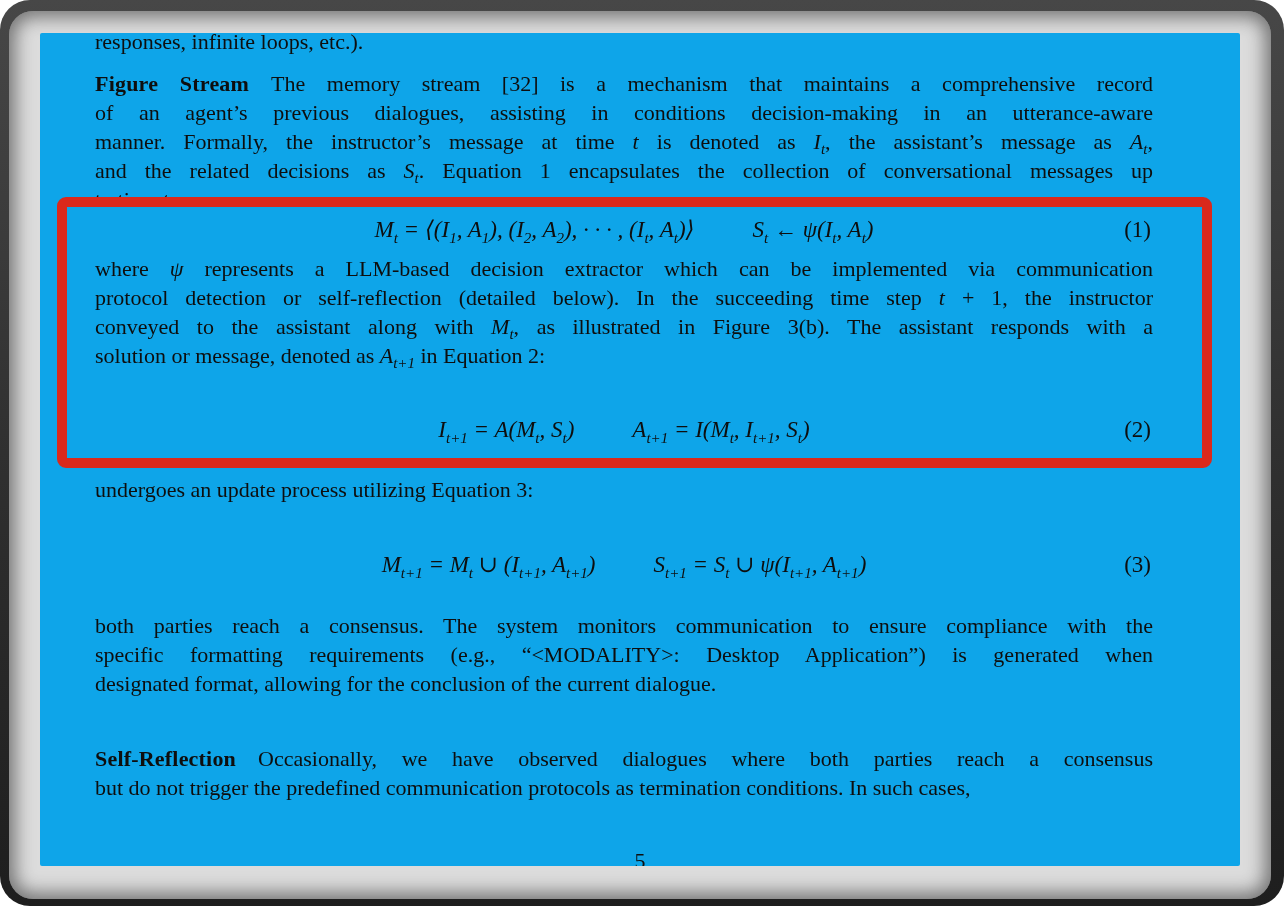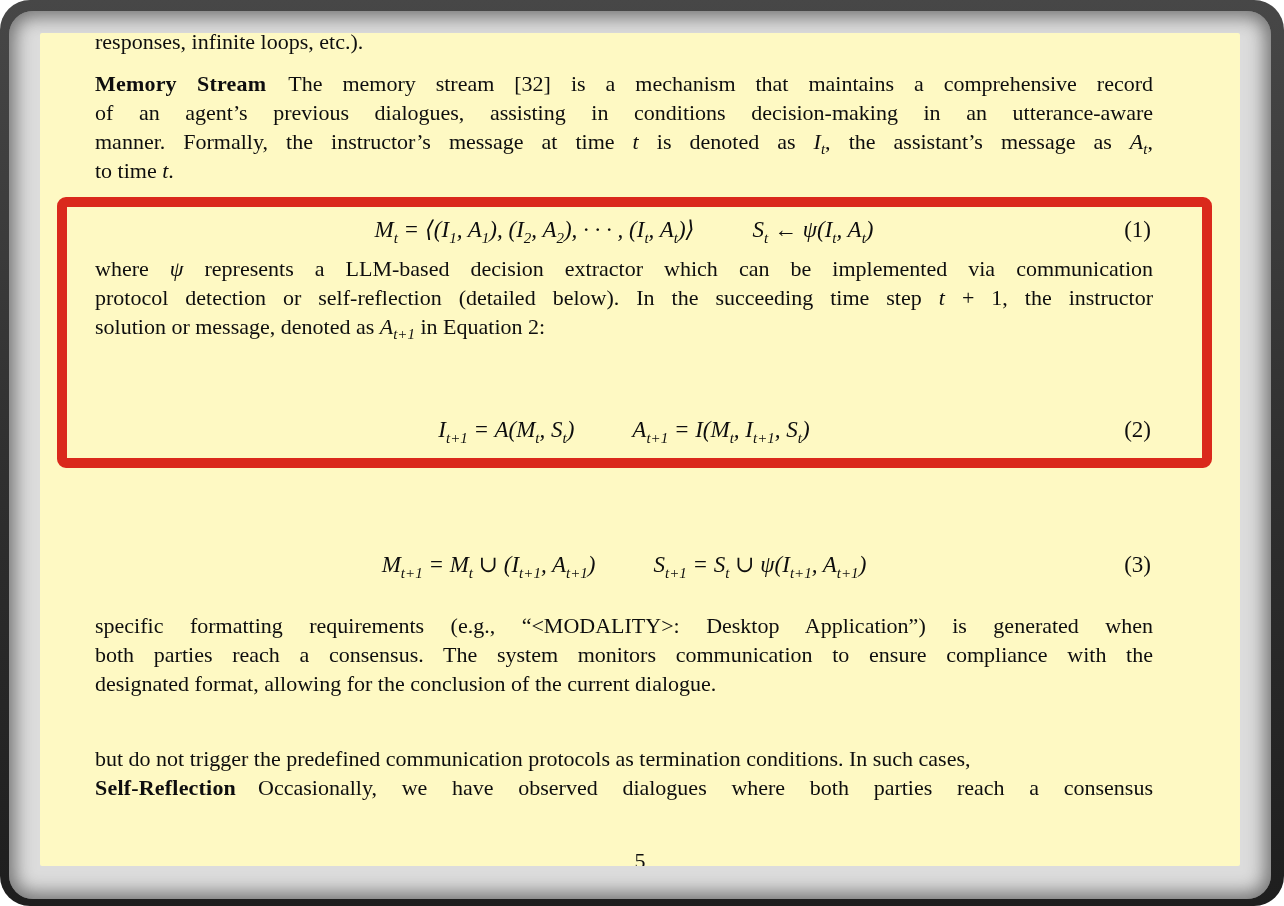--- a/index.html
+++ b/index.html
@@ -7,21 +7,21 @@
             font-family:"Liberation Serif","DejaVu Serif",serif; }
   
   .frame { position:absolute; inset:0; border-radius:30px;
            background:linear-gradient(180deg,#474747 0%,#303030 50%,#1e1e1e 100%); }
   
   .ring { position:absolute; left:9px; top:11px; right:13px; bottom:7px;
           border-radius:24px; background:#dcdcdc;
           box-shadow: inset 0 0 18px 6px rgba(45,45,45,0.60); }
   
   .page { position:absolute; left:40px; top:33px; width:1200px; height:833px;
-          background:#fef9c3; overflow:hidden; border-radius:2px; }
+          background:#0ea5e9; overflow:hidden; border-radius:2px; }
   .textblock { position:absolute; left:55px; width:1058px;
                font-size:22px; line-height:29px; color:#0e0e0e; }
   .ln { text-align:justify; text-align-last:justify; white-space:nowrap; }
   .ln.last { text-align-last:left; }
   b { letter-spacing:0.2px; }
   sub { font-size:15px; line-height:0; }
   .eq { position:absolute; left:55px; width:1058px; text-align:center;
         font-style:italic; font-size:23px; line-height:30px; color:#0e0e0e; }
   .eq-gap { display:inline-block; width:58px; }
   .eq-num { position:absolute; right:2px; top:0; font-style:normal; }
@@ -39,58 +39,61 @@
   <div class="frame"></div>
   <div class="ring"></div>
 
   <div class="page">
 
     <div class="textblock" style="top:-6px">
       <div class="ln last">responses, infinite loops, etc.).</div>
     </div>
 
     <div class="textblock" style="top:36px">
-        <div class="ln"><b>Memory Stream</b> The memory stream [32] is a mechanism that maintains a comprehensive record</div>
+        <div class="ln"><b>Figure Stream</b> The memory stream [32] is a mechanism that maintains a comprehensive record</div>
         <div class="ln">of an agent’s previous dialogues, assisting in conditions decision-making in an utterance-aware</div>
         <div class="ln">manner. Formally, the instructor’s message at time <i>t</i> is denoted as <i>I<sub>t</sub></i>, the assistant’s message as <i>A<sub>t</sub></i>,</div>
+        <div class="ln">and the related decisions as <i>S<sub>t</sub></i>. Equation 1 encapsulates the collection of conversational messages up</div>
         <div class="ln last">to time <i>t</i>.</div>
       </div>
 
     <div class="eq" style="top:182px">
       <span>M<sub>t</sub> = ⟨(I<sub>1</sub>, A<sub>1</sub>), (I<sub>2</sub>, A<sub>2</sub>), · · · , (I<sub>t</sub>, A<sub>t</sub>)⟩</span><span class="eq-gap"></span><span>S<sub>t</sub> ← ψ(I<sub>t</sub>, A<sub>t</sub>)</span>
       <span class="eq-num">(1)</span>
     </div>
 
     <div class="textblock" style="top:221px">
         <div class="ln">where <i>ψ</i> represents a LLM-based decision extractor which can be implemented via communication</div>
         <div class="ln">protocol detection or self-reflection (detailed below). In the succeeding time step <i>t</i> + 1, the instructor</div>
+        <div class="ln">conveyed to the assistant along with <i>M<sub>t</sub></i>, as illustrated in Figure 3(b). The assistant responds with a</div>
         <div class="ln last">solution or message, denoted as <i>A<sub>t+1</sub></i> in Equation 2:</div>
       </div>
 
     <div class="eq" style="top:382px">
       <span>I<sub>t+1</sub> = A(M<sub>t</sub>, S<sub>t</sub>)</span><span class="eq-gap"></span><span>A<sub>t+1</sub> = I(M<sub>t</sub>, I<sub>t+1</sub>, S<sub>t</sub>)</span>
       <span class="eq-num">(2)</span>
     </div>
 
     <div class="textblock" style="top:442px">
+        <div class="ln last">undergoes an update process utilizing Equation 3:</div>
       </div>
 
     <div class="eq" style="top:517px">
       <span>M<sub>t+1</sub> = M<sub>t</sub> ∪ (I<sub>t+1</sub>, A<sub>t+1</sub>)</span><span class="eq-gap"></span><span>S<sub>t+1</sub> = S<sub>t</sub> ∪ ψ(I<sub>t+1</sub>, A<sub>t+1</sub>)</span>
       <span class="eq-num">(3)</span>
     </div>
 
     <div class="textblock" style="top:578px">
+        <div class="ln">both parties reach a consensus. The system monitors communication to ensure compliance with the</div>
         <div class="ln">specific formatting requirements (e.g., “&lt;MODALITY&gt;: Desktop Application”) is generated when</div>
-        <div class="ln">both parties reach a consensus. The system monitors communication to ensure compliance with the</div>
         <div class="ln last">designated format, allowing for the conclusion of the current dialogue.</div>
       </div>
 
     <div class="textblock" style="top:711px">
+        <div class="ln"><b>Self-Reflection</b> Occasionally, we have observed dialogues where both parties reach a consensus</div>
         <div class="ln last">but do not trigger the predefined communication protocols as termination conditions. In such cases,</div>
-        <div class="ln"><b>Self-Reflection</b> Occasionally, we have observed dialogues where both parties reach a consensus</div>
       </div>
 
     <div class="pagenum">5</div>
   </div>
 
   <div class="annotation" style="border-color: rgb(218, 41, 28);"></div>
 </div>
 
 </body></html>

